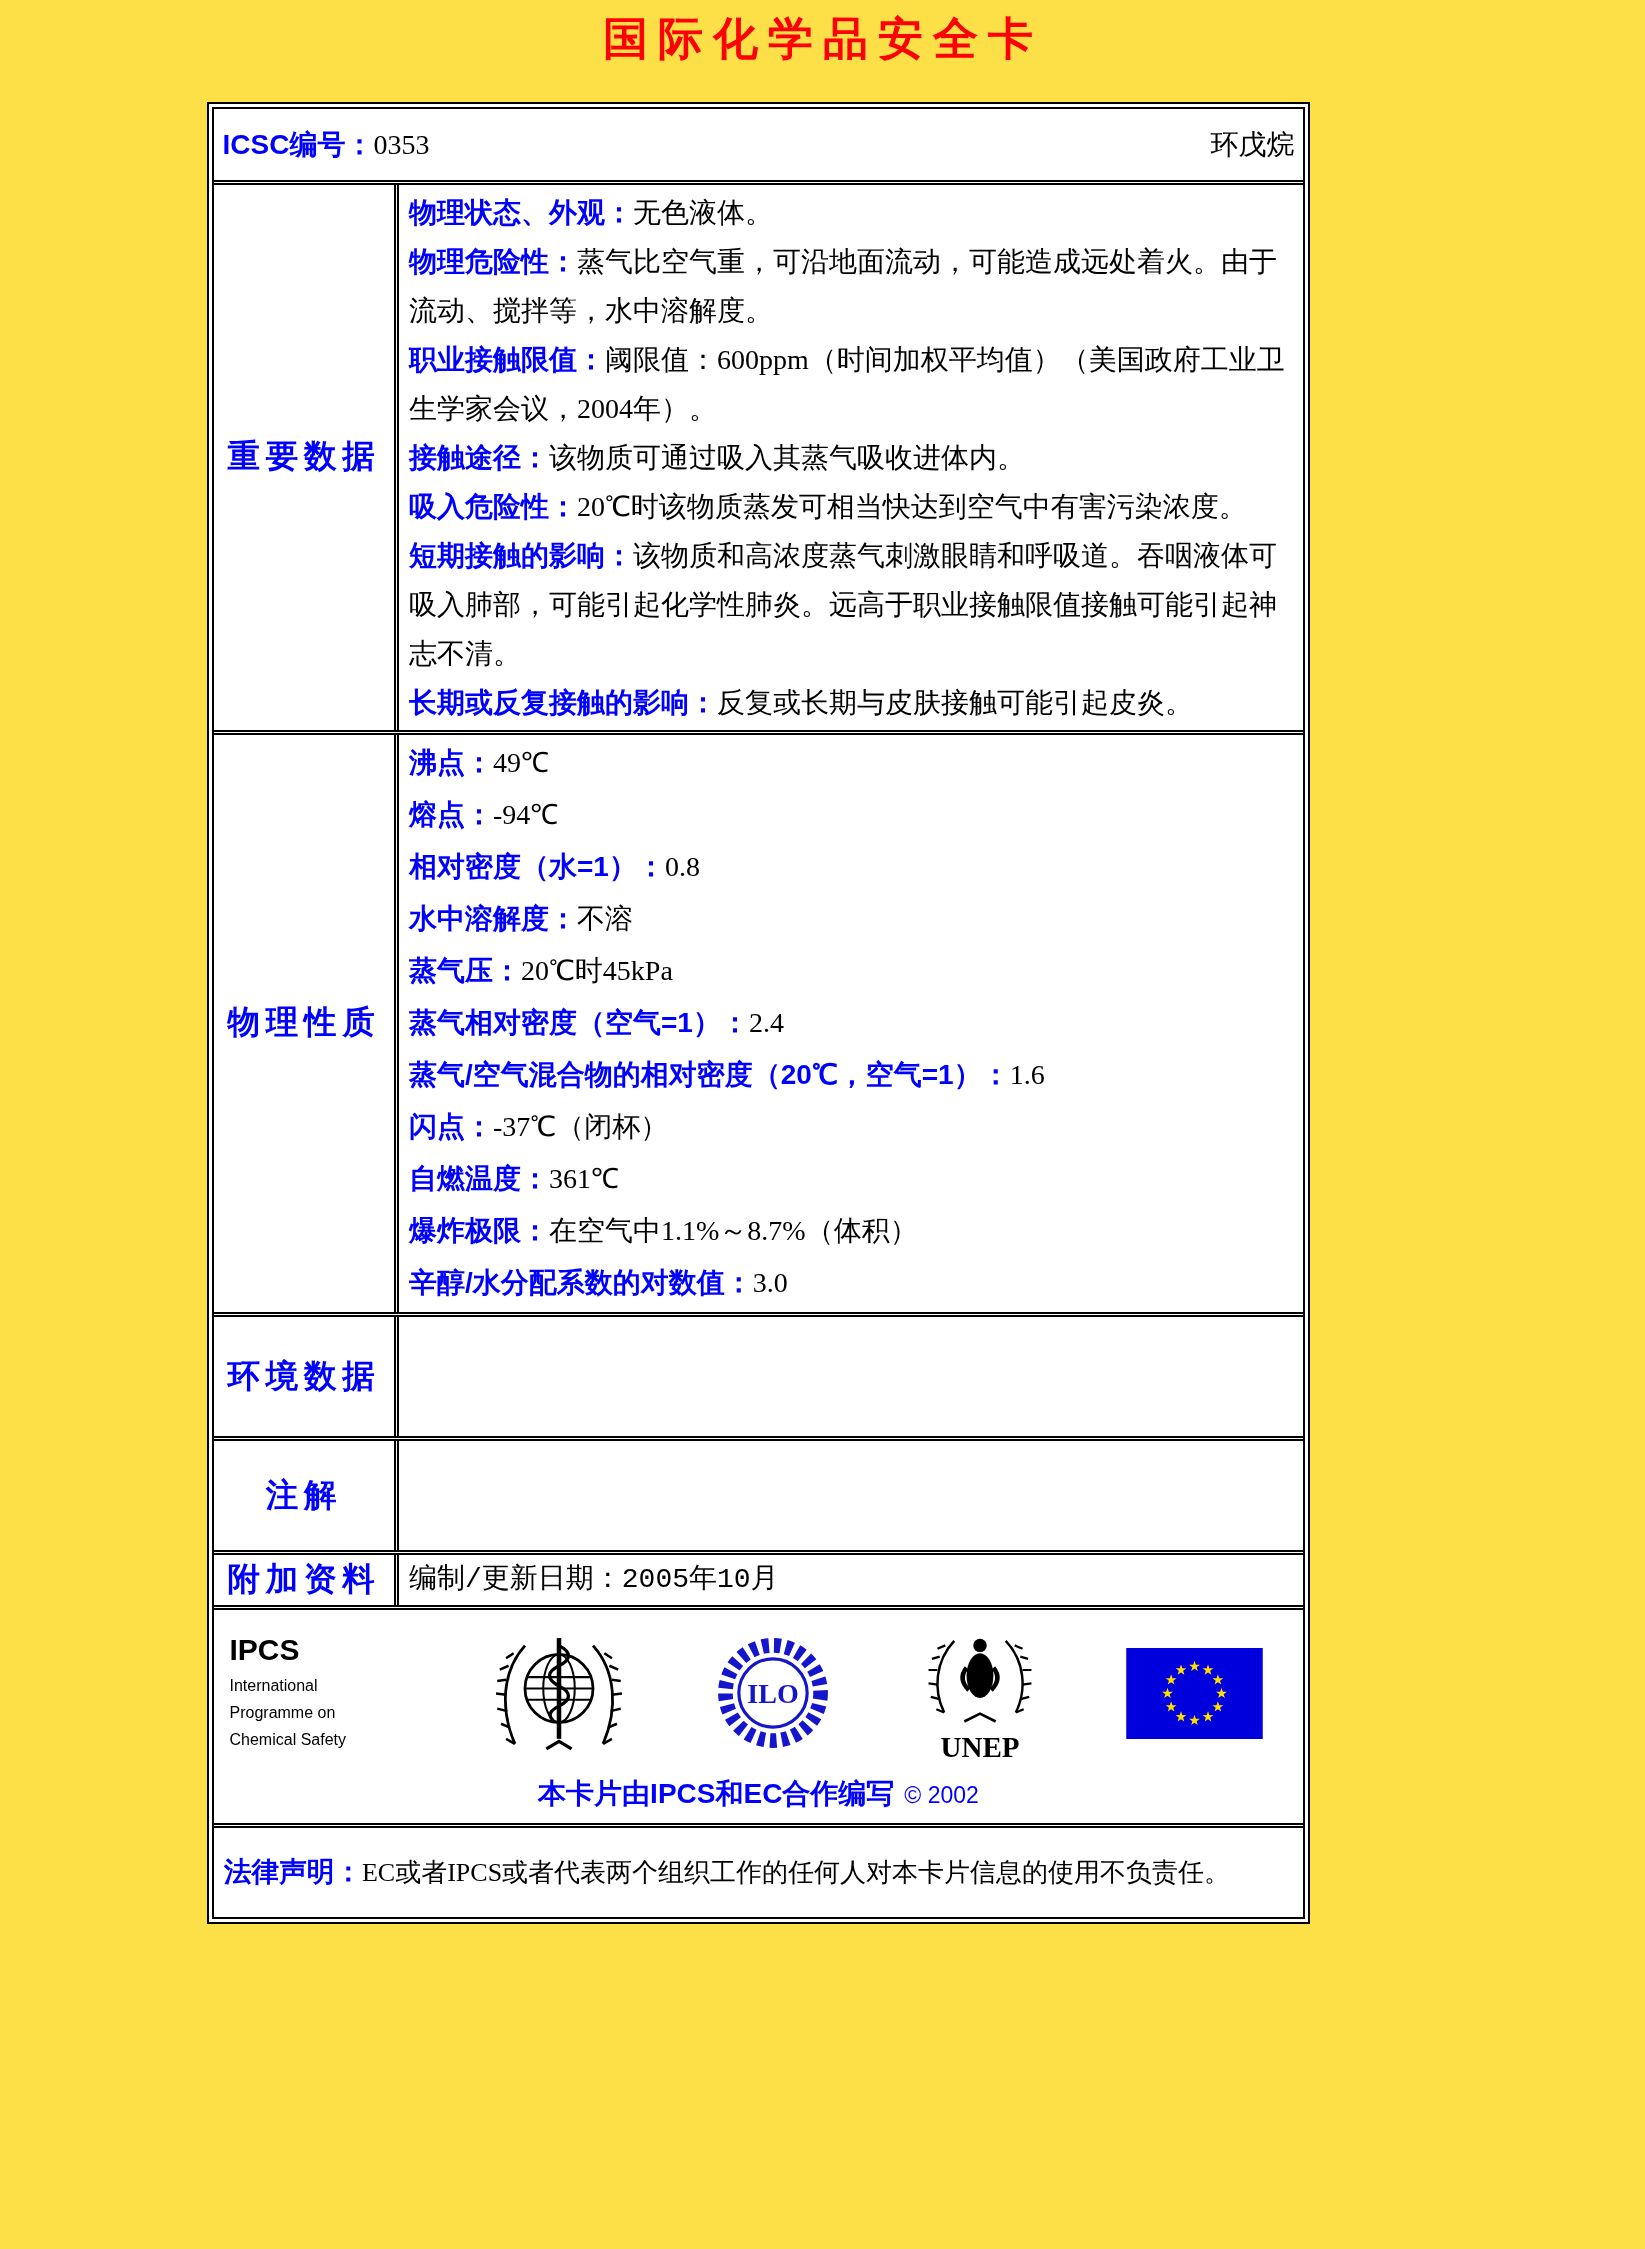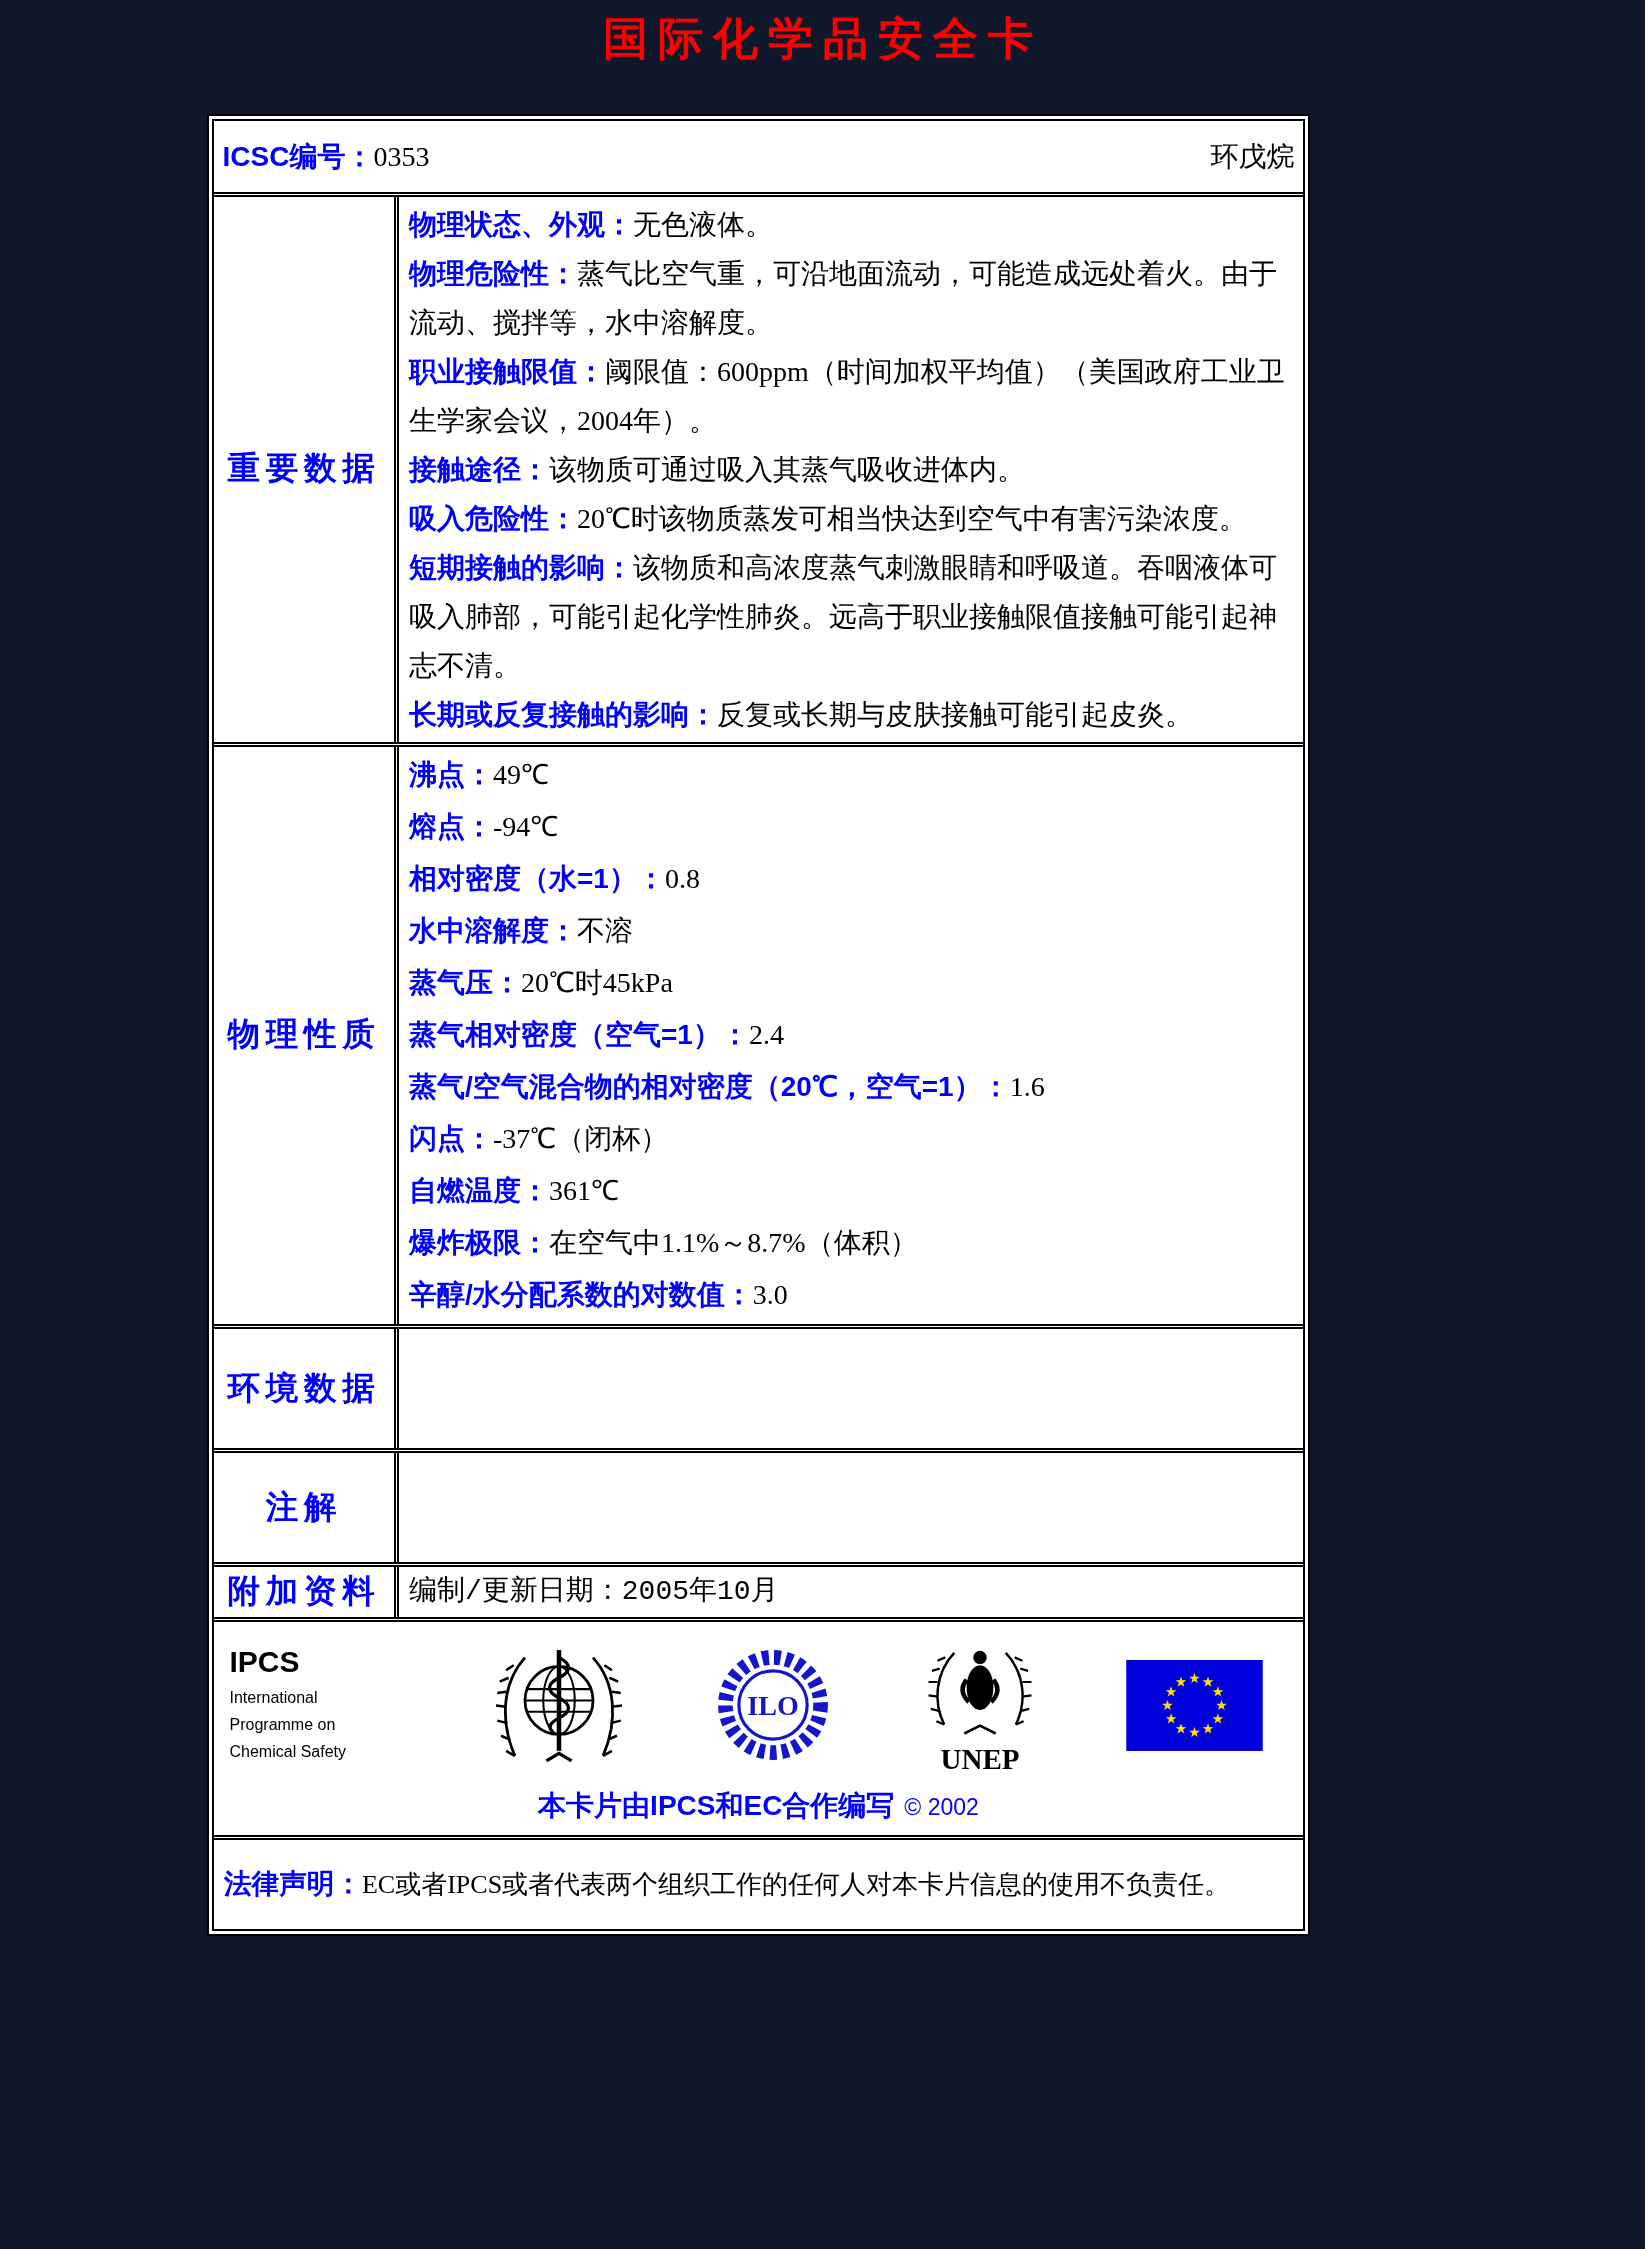--- a/index.html
+++ b/index.html
@@ -1,28 +1,28 @@
 <!DOCTYPE html>
 <html style="font-size:11.3px"><head>
 <meta charset="utf-8">
 <style>
   * { margin:0; padding:0; box-sizing:border-box; }
   html,body { background:#ffffff; }
   .page {
-    position:relative; width:1646px; height:2250px; background:#0f172a;
+    position:relative; width:1646px; height:2250px; background:#fde047;
     font-family:"Liberation Serif", serif; color:#000;
   }
   .doc-title {
     position:absolute; top:8.5px; left:0; width:100%;
     text-align:center; font-size:45px; font-weight:bold;
     letter-spacing:10px; color:#ff0000;
     font-family:"Liberation Serif", serif;
   }
   .card {
-    position:absolute; left:207px; top:114px; width:1103px;
+    position:absolute; left:207px; top:102px; width:1103px;
     border:7px double #000; background:#fff;
   }
   .row { display:flex; border-bottom:5px double #000; }
   .row:last-child { border-bottom:none; }
   .cell-label {
     flex:0 0 185px; border-right:5px double #000;
     display:flex; align-items:center; justify-content:center;
     font-family:"Liberation Sans", sans-serif; font-weight:bold;
     color:#0000ff; font-size:32.5px; letter-spacing:5.7px; text-align:center;
     padding:2.8px;

